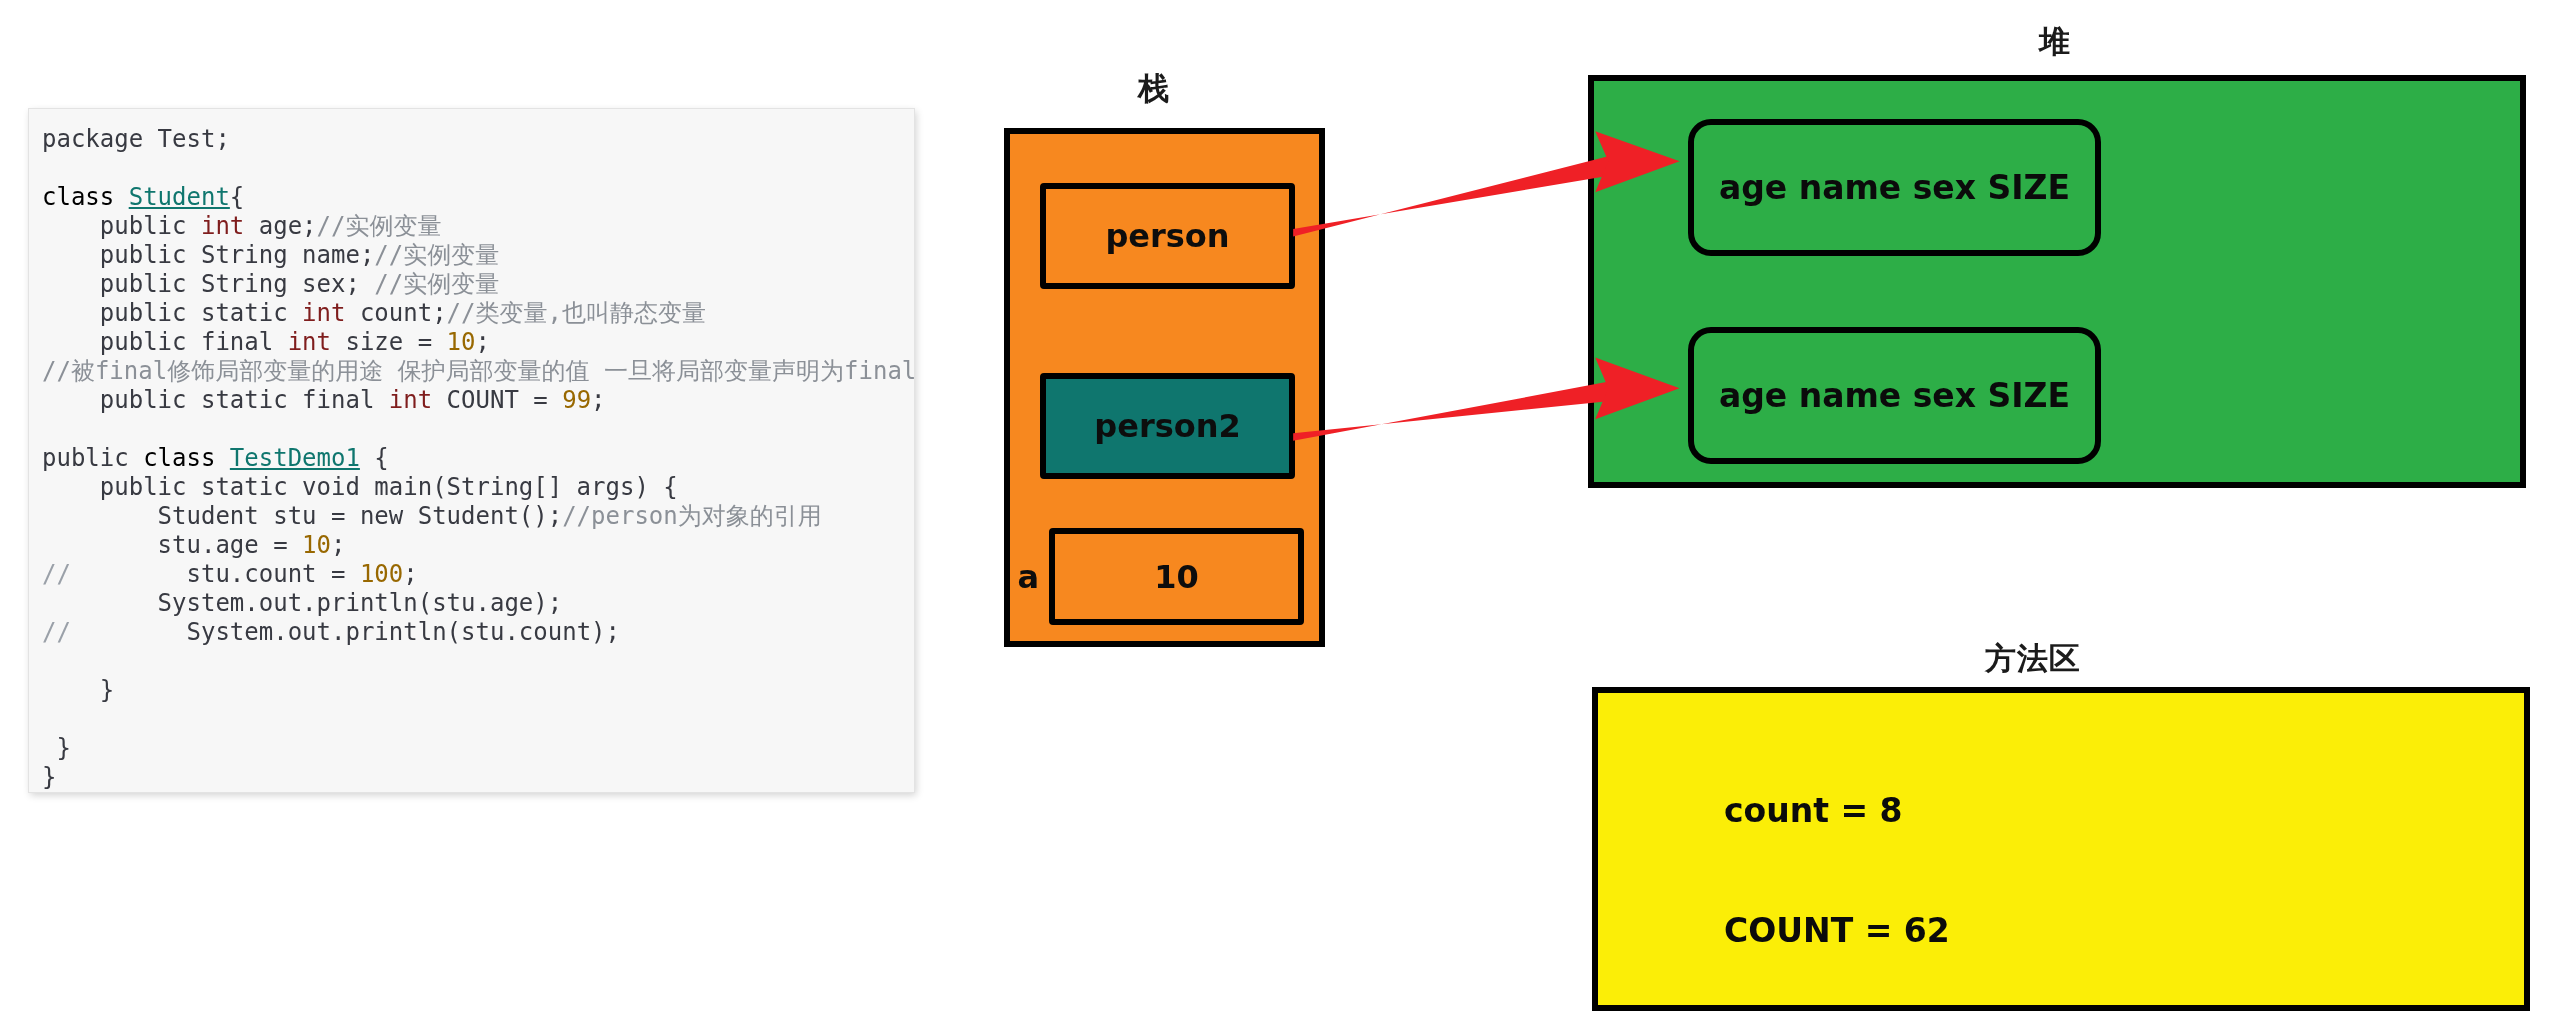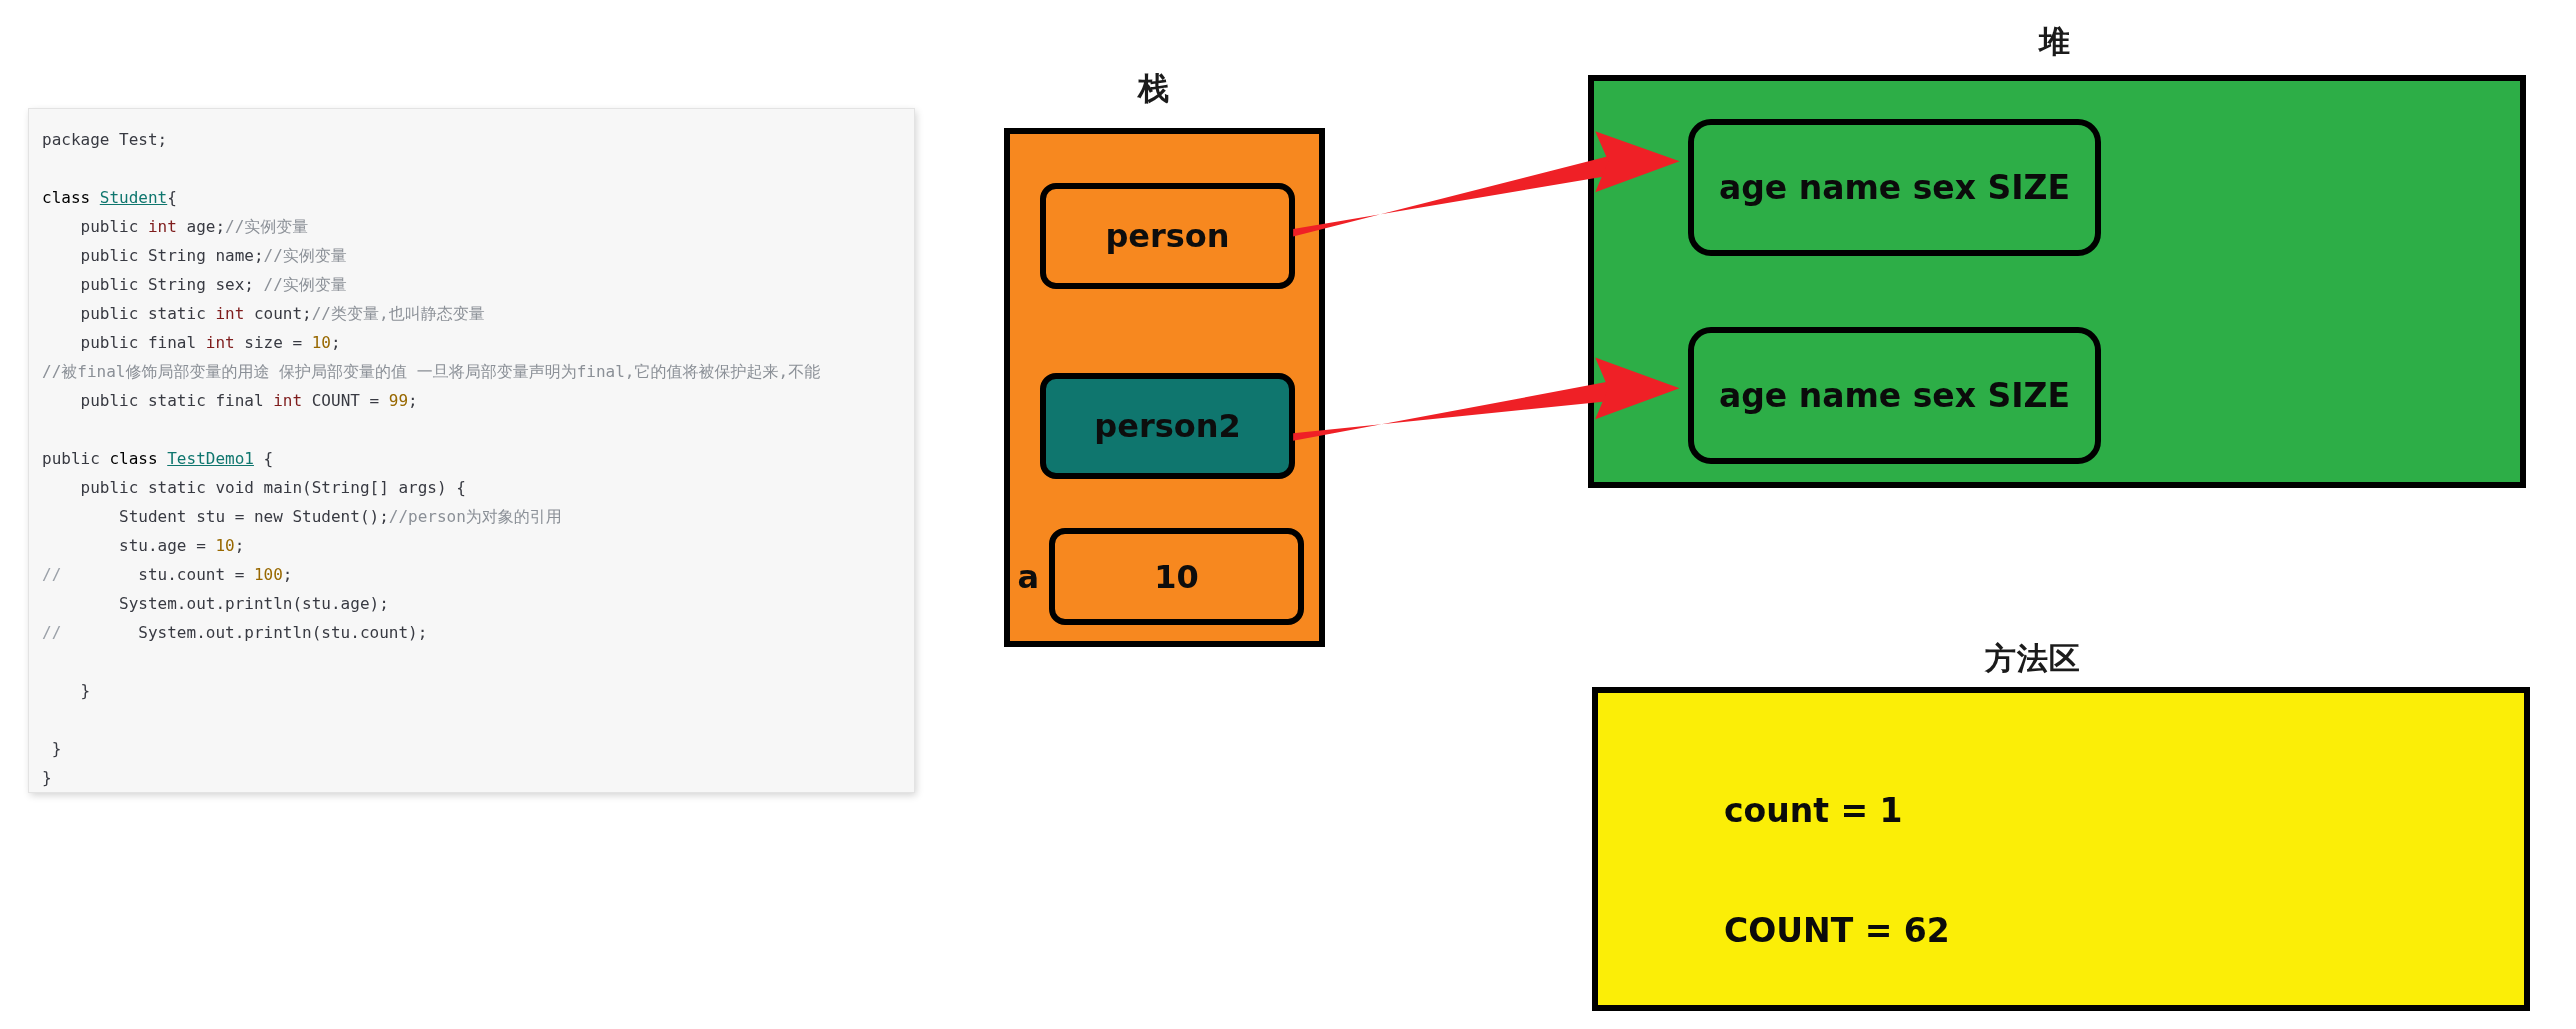--- a/index.html
+++ b/index.html
@@ -27,21 +27,21 @@
     box-shadow: 1.9px 2.8px 7.5px rgba(0,0,0,0.18);
     box-sizing: border-box;
     overflow: hidden;
   }
   #code-lines {
     position: absolute;
     left: 13px;
     top: 16px;
     width: 1501px;
     font-family: "DejaVu Sans Mono", "Liberation Mono", monospace;
-    font-size: 16px;
+    font-size: 24px;
     line-height: 29px;
     color: #383a42;
     white-space: pre;
   }
   .cl { white-space: pre; display: block; height: 29px; }
   .kw  { color: #000000; }
   .typ { color: #0f766e; text-decoration: underline; }
   .pt  { color: #7f1d1d; }
   .num { color: #986801; }
   .cmt { color: #9aa0a8; }
@@ -66,21 +66,21 @@
     top: 128px;
     width: 321px;
     height: 519px;
     background: #f7881f;
     border: 6.6px solid #000000;
     box-sizing: border-box;
   }
   .slot {
     position: absolute;
     border: 6.6px solid #000000;
-    border-radius: 16px;
+    border-radius: 4px;
     box-sizing: border-box;
     display: flex;
     align-items: center;
     justify-content: center;
     font-family: "DejaVu Sans", sans-serif;
     font-weight: bold;
     color: #0d0d0d;
     font-size: 32px;
     white-space: nowrap;
   }
@@ -177,21 +177,21 @@
 <div class="sec-title" id="heap-title" style="left:2039px; top:20.6px;">堆</div>
 
 <div id="heap-box" style="background: rgb(45, 174, 71);">
   <div class="obj-box" id="heap-obj-1" style="background: rgb(45, 174, 71);">age name sex SIZE</div>
   <div class="obj-box" id="heap-obj-2" style="background: rgb(45, 174, 71);">age name sex SIZE</div>
 </div>
 
 <div class="sec-title" id="method-title" style="left:1985px; top:638px;">方法区</div>
 
 <div id="method-box" style="background: rgb(251, 238, 7);">
-  <div class="method-line" id="method-line-0">count = 1</div>
+  <div class="method-line" id="method-line-0">count = 8</div>
   <div class="method-line" id="method-line-1">COUNT = 62</div>
 </div>
 
 <svg id="arrows" viewBox="0 0 2745 1097" xmlns="http://www.w3.org/2000/svg">
 
   <g>
     <polygon class="arrow-shaft-1" points="1378,244 1740,183 1740,160 1378,252" fill="#ef2026"></polygon>
     <polygon class="arrow-head-1" points="1790,172 1700,140 1714,172 1700,205" fill="#ef2026"></polygon>
   </g>
 

